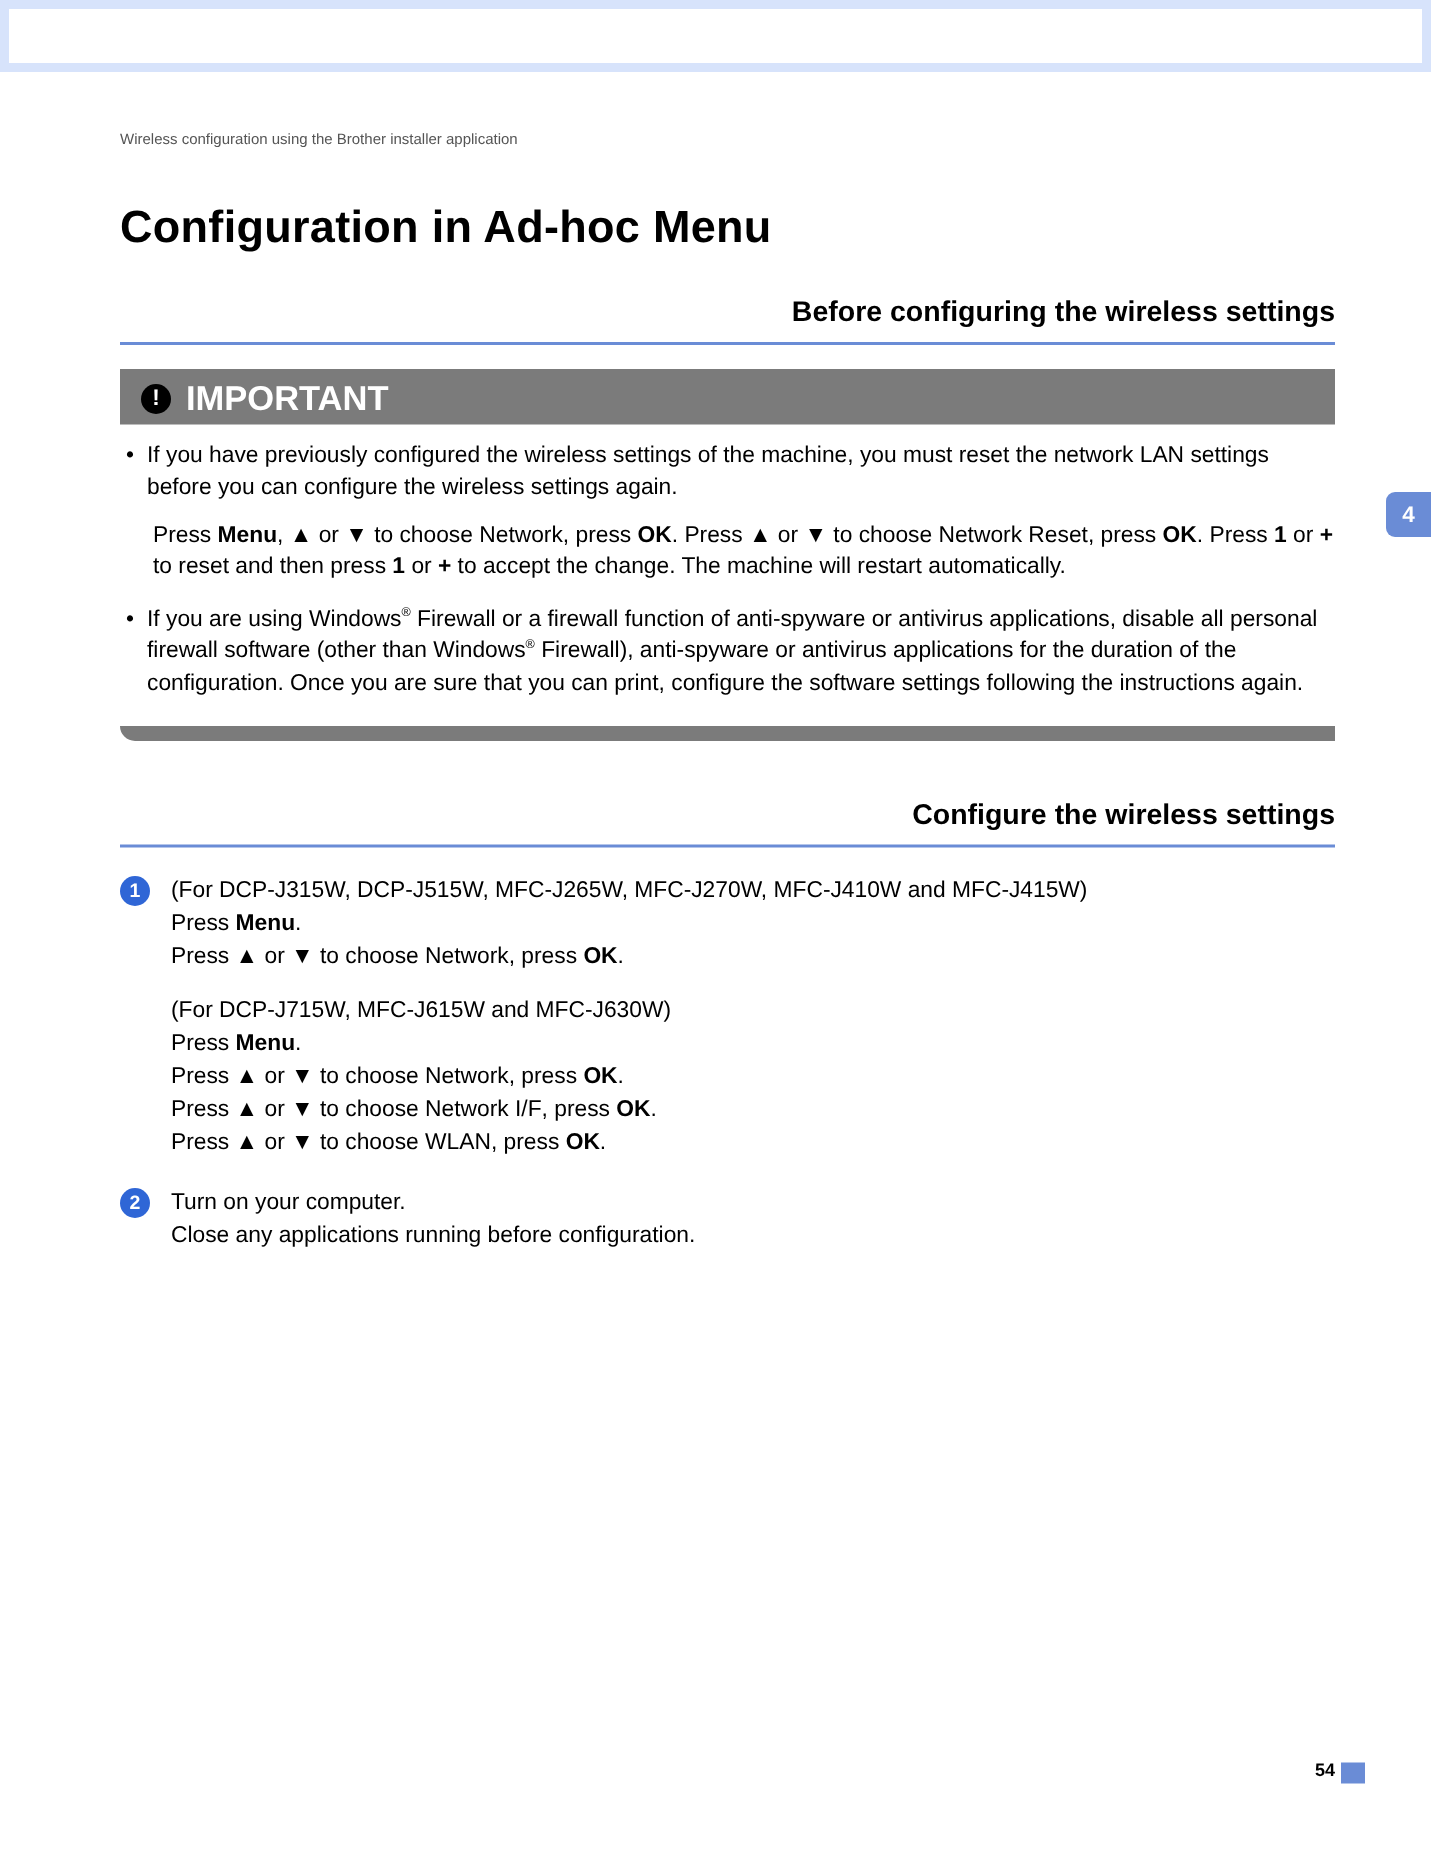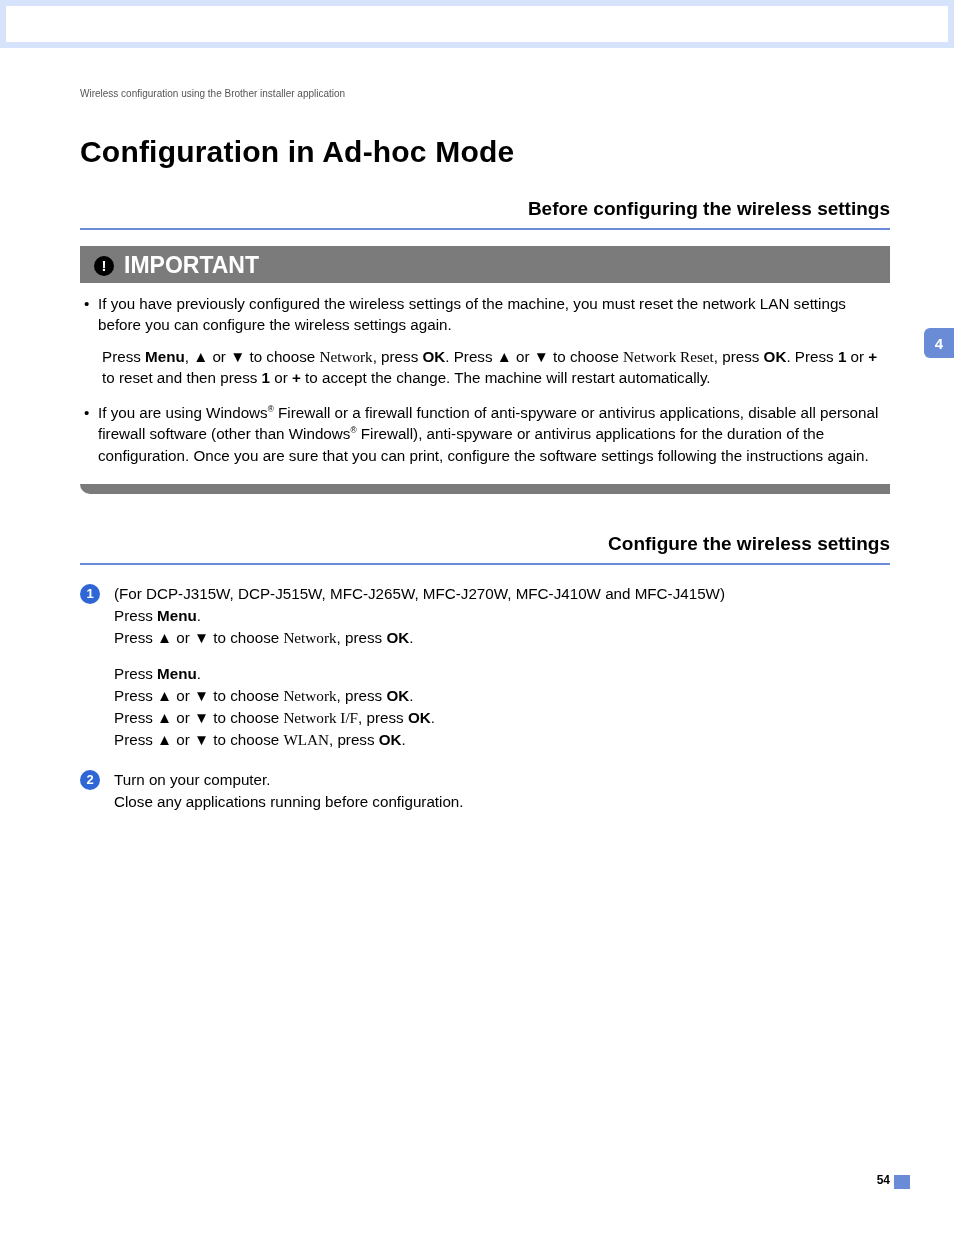--- a/index.html
+++ b/index.html
@@ -91,21 +91,21 @@
     text-align: left;
     padding-left: 4px;
   }
   .bullet-body {
     flex: 1;
   }
   .sub-para {
     margin-top: 10px;
     margin-left: 22px;
   }
-  .mono { font-family: Liberation Serif, serif; }
+  .mono { font-family: Liberation Sans, sans-serif; }
   .bold { font-weight: bold; }
   sup.reg { font-size: 0.55em; vertical-align: super; }
   .important-footer {
     margin-top: 18px;
     height: 14px;
     position: relative;
   }
   .important-footer .bar {
     position: absolute;
     top: 0; left: 0; right: 0;
@@ -180,21 +180,21 @@
 </style>
 </head>
 <body>
 
 <div class="top-band">
   <div class="top-band-inner"></div>
 </div>
 
 <div class="breadcrumb">Wireless configuration using the Brother installer application</div>
 
-<h1 class="page-title">Configuration in Ad-hoc Mode</h1>
+<h1 class="page-title">Configuration in Ad-hoc Menu</h1>
 
 <div class="section1">
   <div class="section-heading">
     <span>Before configuring the wireless settings</span>
     <div class="heading-rule"></div>
   </div>
 
   <div class="important-bar">
     <span class="important-icon">!</span>
     <span>IMPORTANT</span>
@@ -233,20 +233,21 @@
     <div class="heading-rule"></div>
   </div>
 
   <div class="numstep">
     <span class="circle">1</span>
     <div class="body">
       <span class="step-line">(For DCP-J315W, DCP-J515W, MFC-J265W, MFC-J270W, MFC-J410W and MFC-J415W)</span>
       <span class="step-line"><span>Press </span><span class="bold">Menu</span><span>.</span></span>
       <span class="step-line"><span>Press </span><span class="arrow">▲</span><span> or </span><span class="arrow">▼</span><span> to choose </span><span class="mono">Network</span><span>, press </span><span class="bold">OK</span><span>.</span></span>
       <span class="step-gap"></span>
+      <span class="step-line">(For DCP-J715W, MFC-J615W and MFC-J630W)</span>
       <span class="step-line"><span>Press </span><span class="bold">Menu</span><span>.</span></span>
       <span class="step-line"><span>Press </span><span class="arrow">▲</span><span> or </span><span class="arrow">▼</span><span> to choose </span><span class="mono">Network</span><span>, press </span><span class="bold">OK</span><span>.</span></span>
       <span class="step-line"><span>Press </span><span class="arrow">▲</span><span> or </span><span class="arrow">▼</span><span> to choose </span><span class="mono">Network I/F</span><span>, press </span><span class="bold">OK</span><span>.</span></span>
       <span class="step-line"><span>Press </span><span class="arrow">▲</span><span> or </span><span class="arrow">▼</span><span> to choose </span><span class="mono">WLAN</span><span>, press </span><span class="bold">OK</span><span>.</span></span>
     </div>
   </div>
 
   <div class="numstep">
     <span class="circle">2</span>
     <div class="body">

